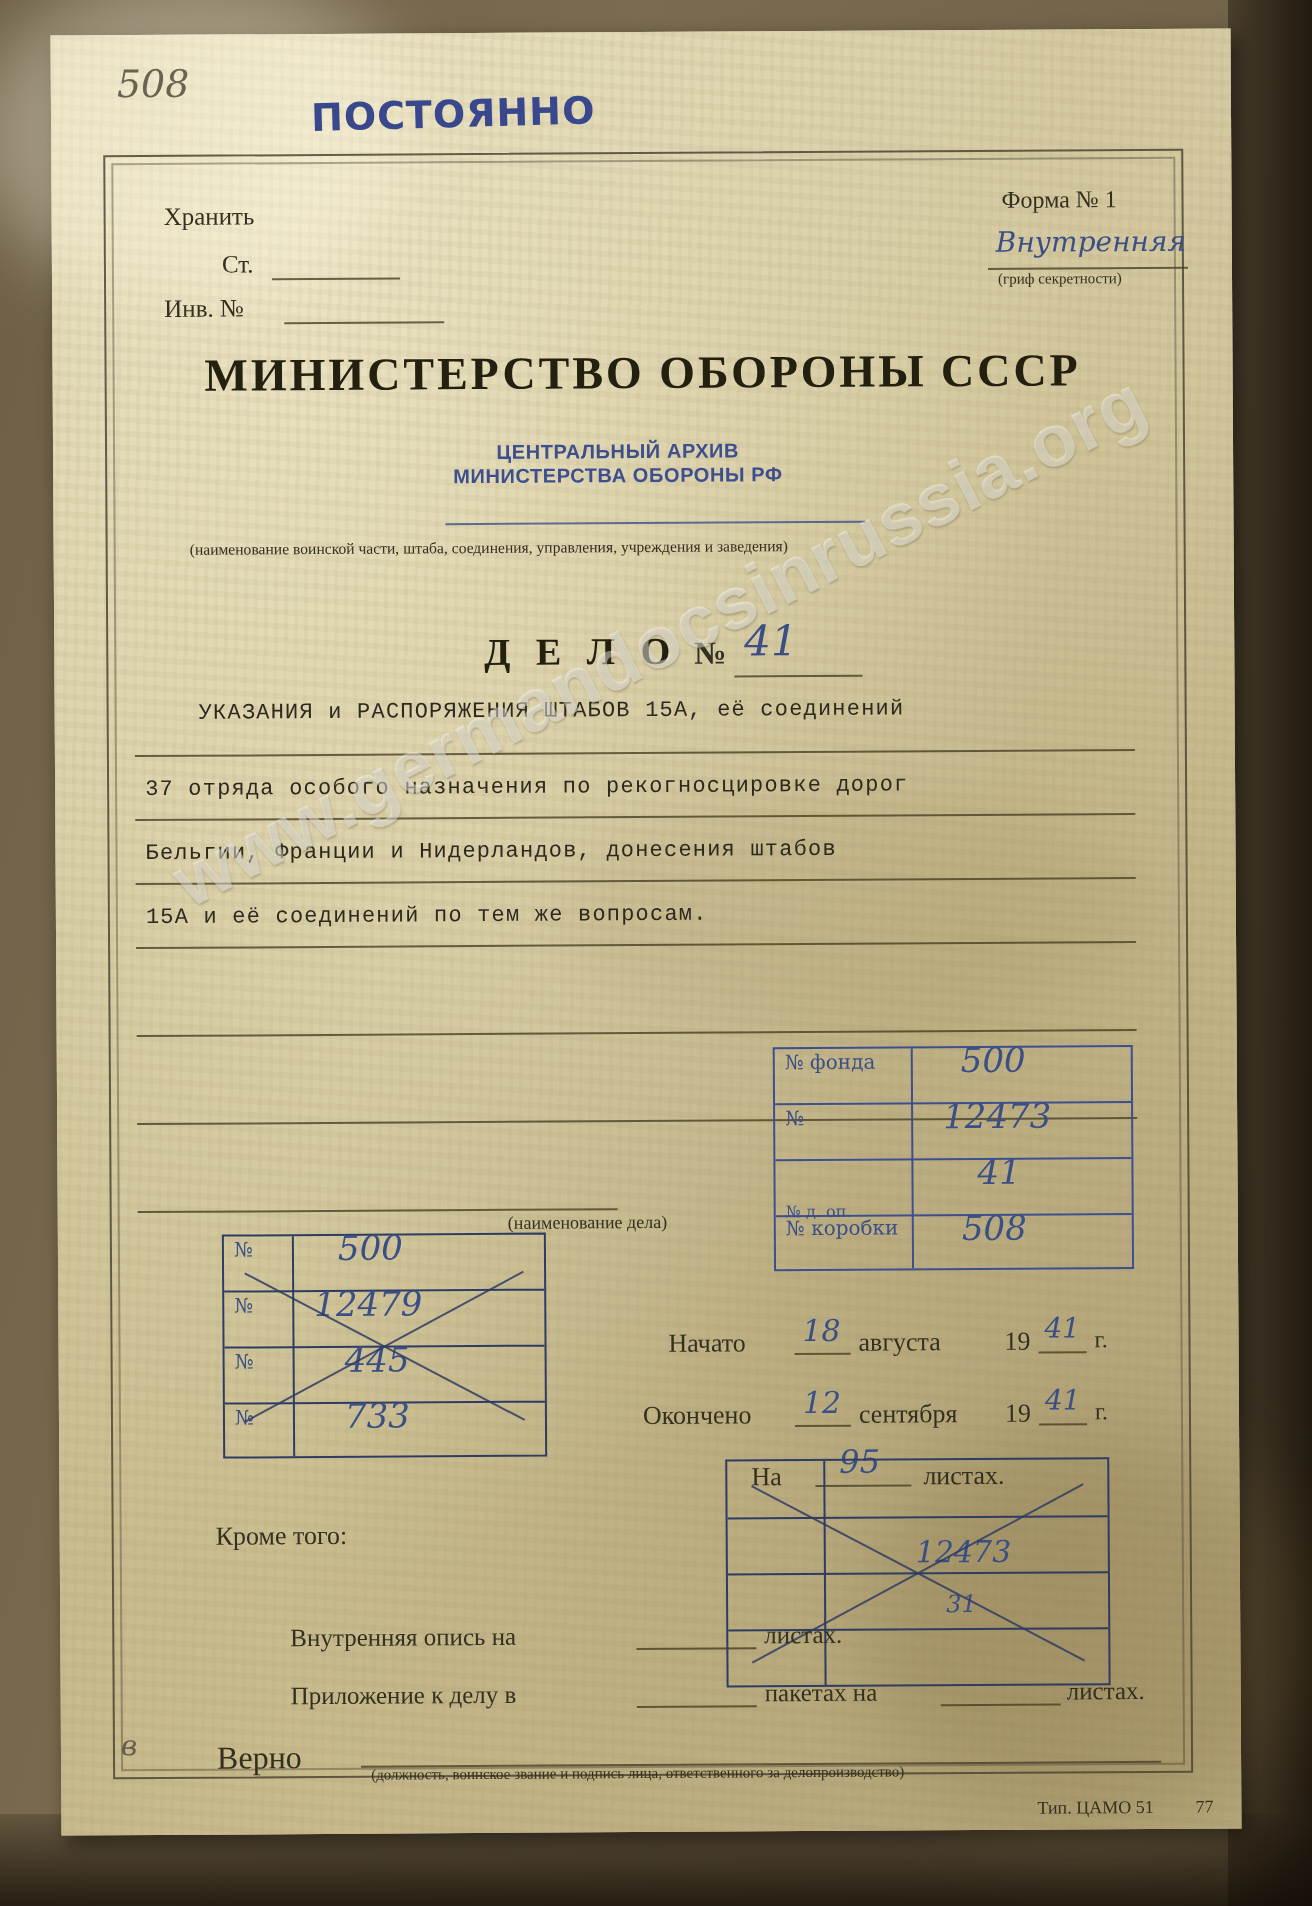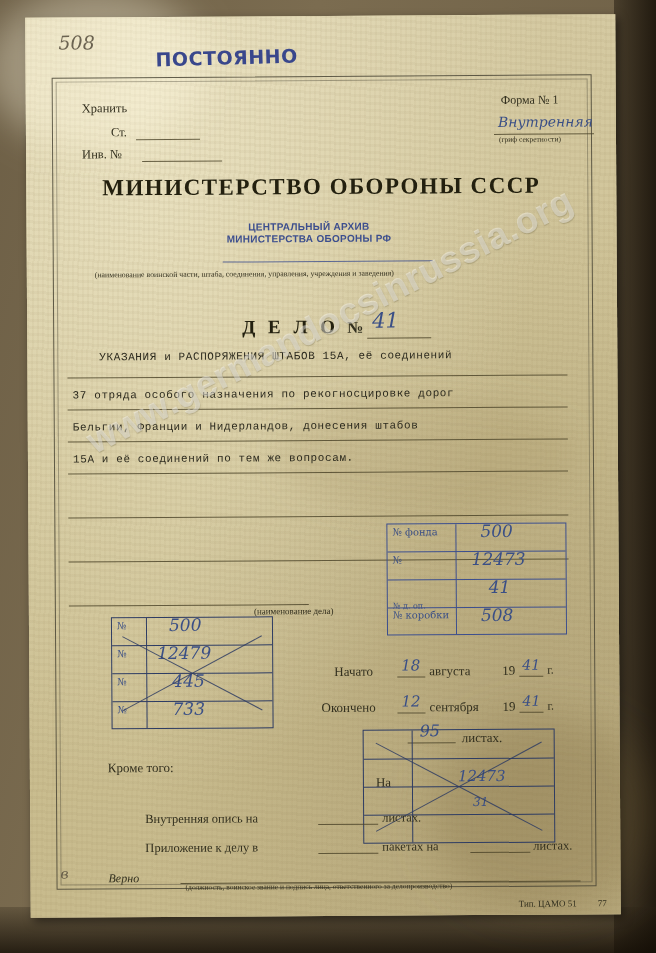--- a/index.html
+++ b/index.html
@@ -327,21 +327,21 @@
 
     <div class="t print" style="left:292px;top:684px;font-size:13px;">Окончено</div>
     <div class="hand" style="left:372px;top:677px;font-size:15px;">12</div>
     <div class="ul" style="left:368px;top:697px;width:28px;"></div>
     <div class="t print" style="left:400px;top:684px;font-size:13px;">сентября</div>
     <div class="t print" style="left:473px;top:684px;font-size:13px;">19</div>
     <div class="hand" style="left:493px;top:678px;font-size:14px;">41</div>
     <div class="ul" style="left:490px;top:697px;width:24px;"></div>
     <div class="t print" style="left:518px;top:684px;font-size:12px;">г.</div>
 
-    <div class="t print" style="left:346px;top:715px;font-size:13px;margin-top:44px;">На</div>
+    <div class="t print" style="left:346px;top:715px;font-size:13px;">На</div>
     <div class="hand" style="left:390px;top:706px;font-size:16px;">95</div>
     <div class="ul" style="left:378px;top:727px;width:48px;"></div>
     <div class="t print" style="left:432px;top:715px;font-size:13px;">листах.</div>
 
     <div class="box" style="left:333px;top:714px;width:190px;height:112px;border-color:#2e3c63;">
       <div class="boxline" style="left:0;top:28px;width:190px;height:1.2px;background:#2e3c63;"></div>
       <div class="boxline" style="left:0;top:56px;width:190px;height:1.2px;background:#2e3c63;"></div>
       <div class="boxline" style="left:0;top:84px;width:190px;height:1.2px;background:#2e3c63;"></div>
       <div class="boxline" style="left:48px;top:0;width:1.2px;height:112px;background:#2e3c63;"></div>
     </div>
@@ -354,21 +354,21 @@
     <div class="t print" style="left:115px;top:795px;font-size:12.5px;">Внутренняя опись на</div>
     <div class="ul" style="left:288px;top:808px;width:60px;"></div>
     <div class="t print" style="left:352px;top:795px;font-size:12.5px;">листах.</div>
 
     <div class="t print" style="left:115px;top:824px;font-size:12.5px;">Приложение к делу в</div>
     <div class="ul" style="left:288px;top:837px;width:60px;"></div>
     <div class="t print" style="left:352px;top:824px;font-size:12.5px;">пакетах на</div>
     <div class="ul" style="left:440px;top:837px;width:60px;"></div>
     <div class="t print" style="left:503px;top:824px;font-size:12.5px;">листах.</div>
 
-    <div class="t print" style="left:78px;top:854px;font-size:12px;font-style:italic;">Верно</div>
+    <div class="t print" style="left:78px;top:854px;font-size:16px;">Верно</div>
     <div class="ul" style="left:150px;top:866px;width:400px;"></div>
     <div class="t print" style="left:155px;top:866px;font-size:7.5px;">(должность, воинское звание и подпись лица, ответственного за делопроизводство)</div>
 
     <div class="pencil" style="left:30px;top:848px;font-size:14px;">в</div>
 
     <div class="t print" style="left:488px;top:884px;font-size:9px;">Тип. ЦАМО 51</div>
     <div class="t print" style="left:567px;top:884px;font-size:9px;">77</div>
   </div>
 
   <div id="watermark">www.germandocsinrussia.org</div>

